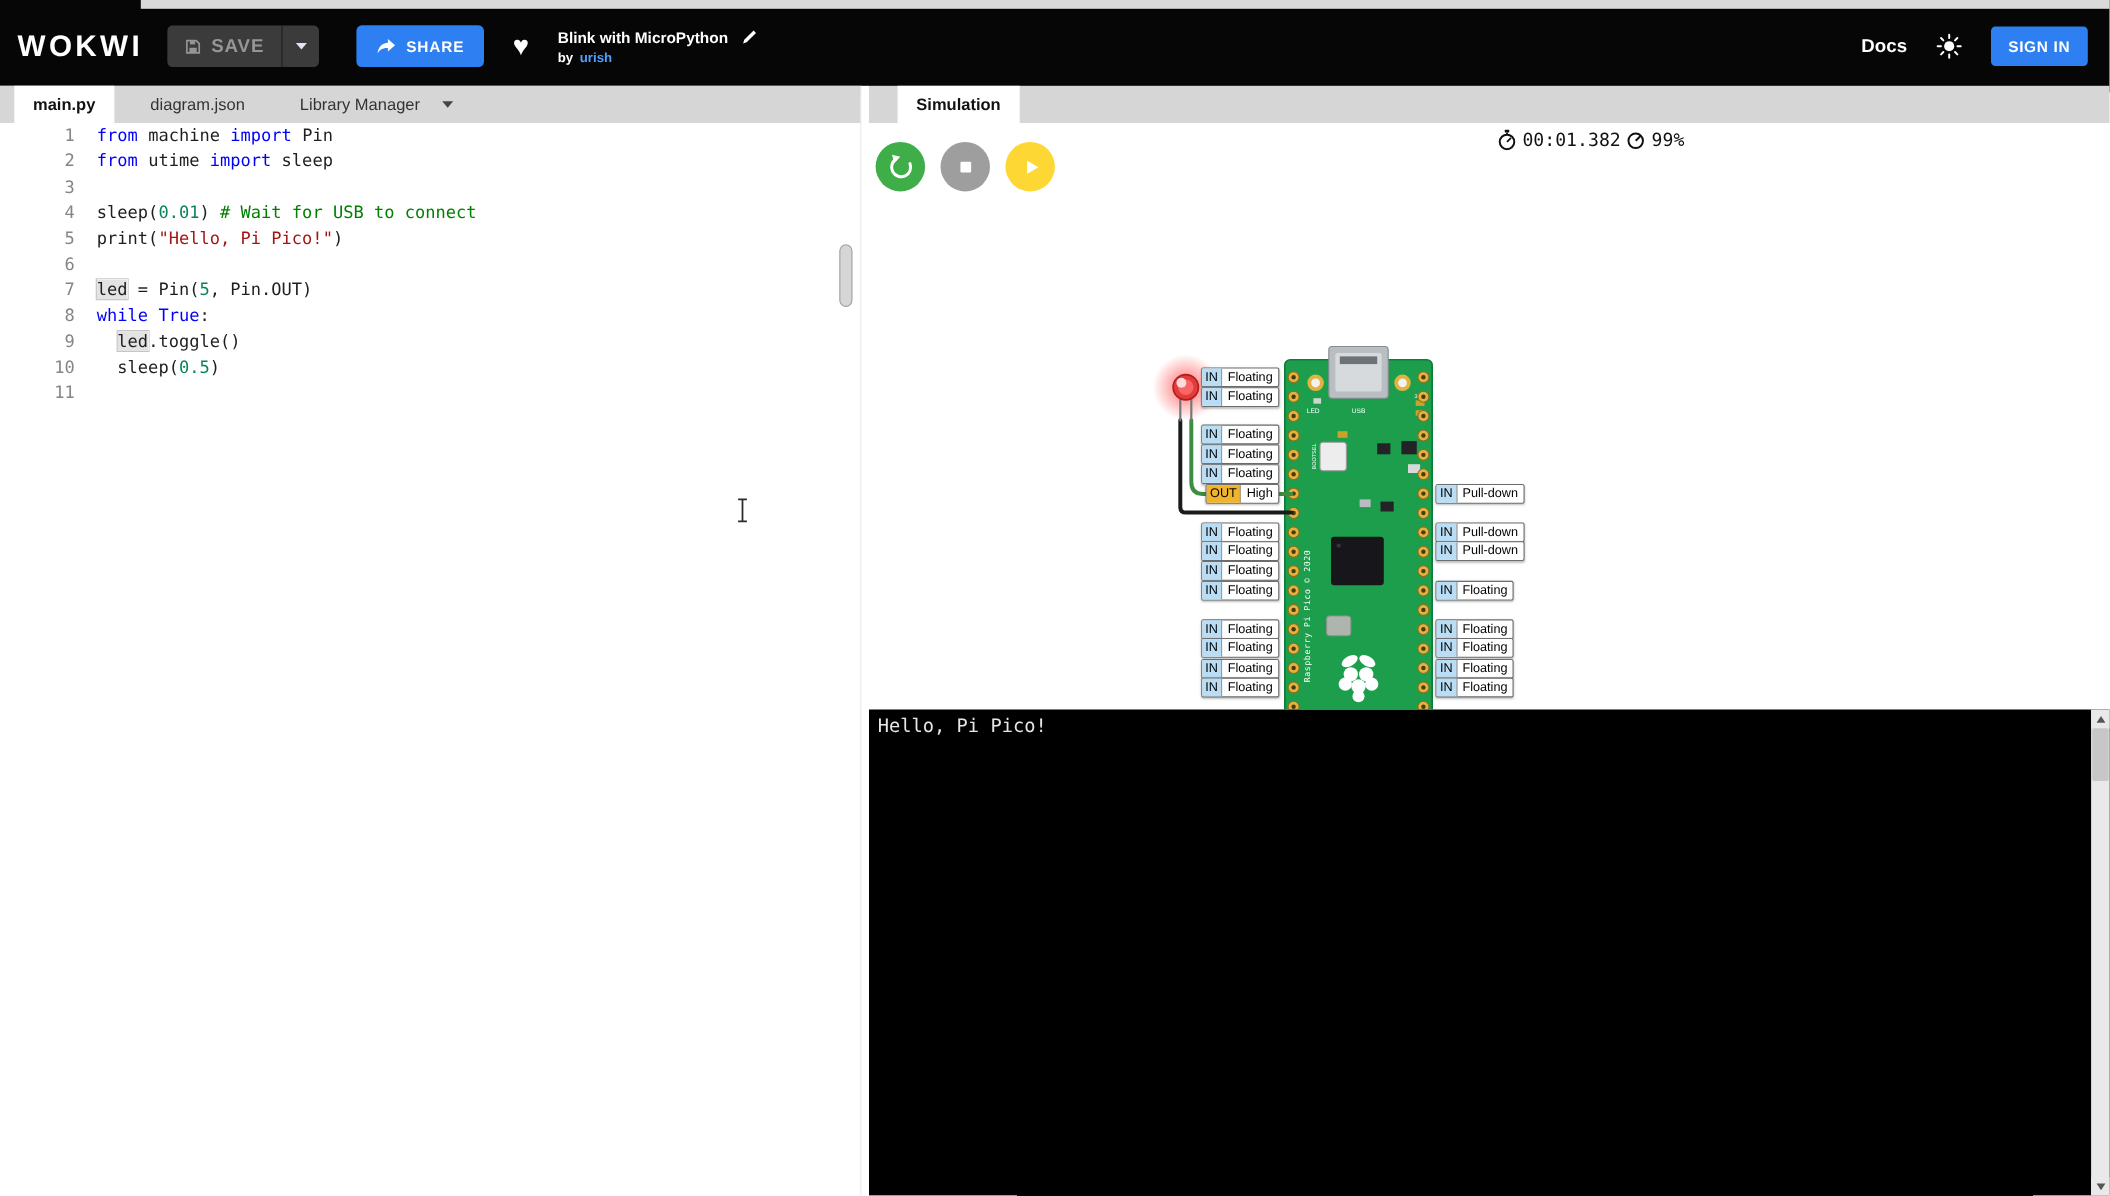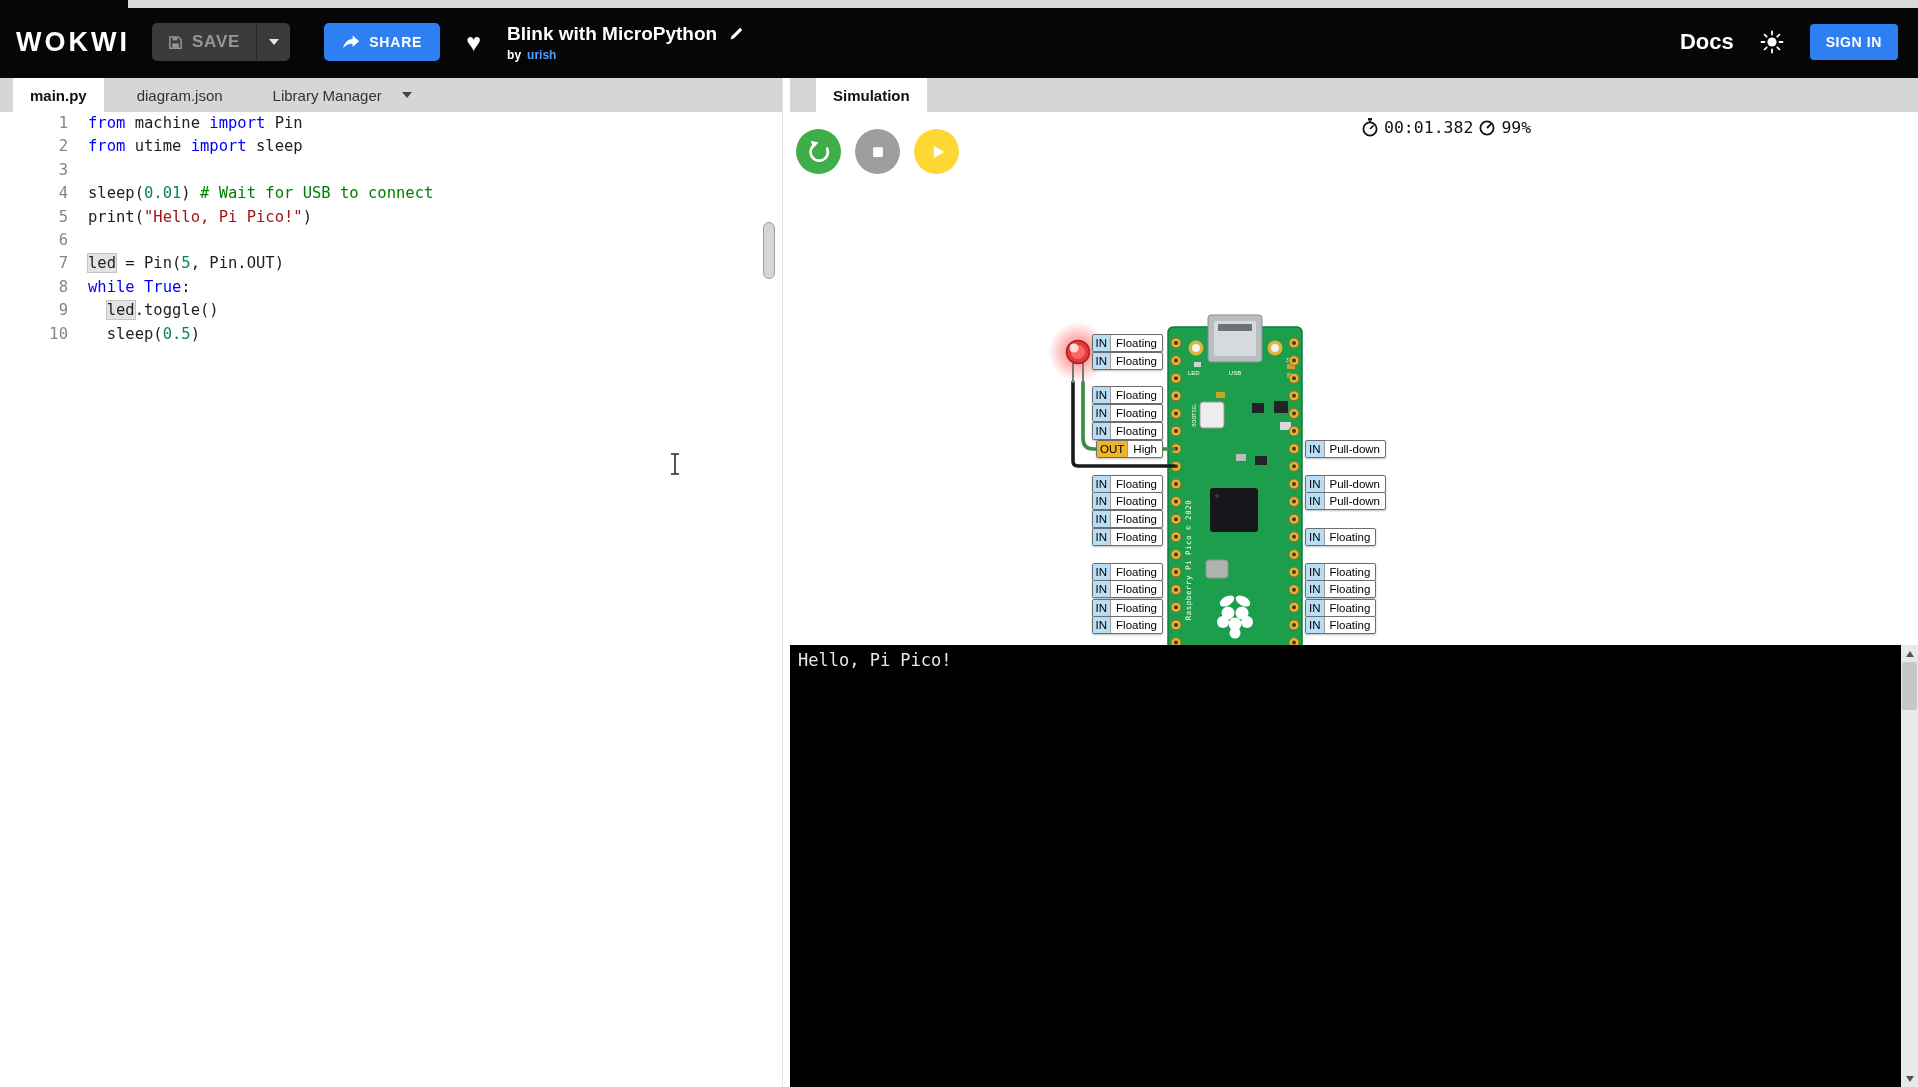--- a/index.html
+++ b/index.html
@@ -27,26 +27,26 @@
   .caret-down { width:0; height:0; border-left:5.5px solid transparent; border-right:5.5px solid transparent; border-top:6.5px solid #dfe6f1; }
   .caret-down.dark { border-top-color:#444; }
   .share-btn {
     margin-left:34px; height:38px; display:flex; align-items:center; gap:9px;
     background:#2d7ff2; border:none; border-radius:5px; color:#fff; font-weight:700;
     font-size:14px; letter-spacing:.8px; padding:0 18px; cursor:pointer; flex:none; font-family:inherit;
   }
   .heart { margin-left:26px; font-size:25px; line-height:1; color:#fff; cursor:pointer; flex:none; }
   .title-block { margin-left:26px; display:flex; flex-direction:column; gap:3px; flex:none; }
   .title-row { display:flex; align-items:center; gap:11px; }
-  .project-title { font-size:19px; font-weight:700; }
+  .project-title { font-size:14px; font-weight:700; }
   .pencil-btn { background:none; border:none; padding:0; cursor:pointer; display:flex; }
   .byline { font-size:12px; font-weight:700; }
   .author { color:#4da2ff; margin-left:6px; cursor:pointer; }
   .topbar-right { margin-left:auto; display:flex; align-items:center; gap:26px; }
-  .docs { font-size:22px; font-weight:700; color:#fff; cursor:pointer; }
+  .docs { font-size:17px; font-weight:700; color:#fff; cursor:pointer; }
   .theme-btn { background:none; border:none; padding:0; cursor:pointer; display:flex; }
   .signin {
     background:#2d7ff2; color:#fff; border:none; border-radius:4px; font-weight:700;
     font-size:14px; letter-spacing:.6px; padding:10px 16px; cursor:pointer; font-family:inherit;
   }
 
   
   .main { position:absolute; top:78px; left:0; right:0; bottom:0; display:flex; }
   .left-panel { width:782px; flex:none; display:flex; flex-direction:column; position:relative; background:#fff; }
   .splitter { width:8px; flex:none; background:#fff; border-left:1px solid #e4e4e4; cursor:col-resize; }
@@ -200,20 +200,21 @@
             <div class="code-line"><span class="gutter">1</span><span class="code-content"><span class="tok-k">from</span><span class="tok-p"> machine </span><span class="tok-k">import</span><span class="tok-p"> Pin</span></span></div>
             <div class="code-line"><span class="gutter">2</span><span class="code-content"><span class="tok-k">from</span><span class="tok-p"> utime </span><span class="tok-k">import</span><span class="tok-p"> sleep</span></span></div>
             <div class="code-line"><span class="gutter">3</span><span class="code-content"></span></div>
             <div class="code-line"><span class="gutter">4</span><span class="code-content"><span class="tok-p">sleep(</span><span class="tok-n">0.01</span><span class="tok-p">) </span><span class="tok-c"># Wait for USB to connect</span></span></div>
             <div class="code-line"><span class="gutter">5</span><span class="code-content"><span class="tok-p">print(</span><span class="tok-s">"Hello, Pi Pico!"</span><span class="tok-p">)</span></span></div>
             <div class="code-line"><span class="gutter">6</span><span class="code-content"></span></div>
             <div class="code-line"><span class="gutter">7</span><span class="code-content"><span class="tok-hl">led</span><span class="tok-p"> = Pin(</span><span class="tok-n">5</span><span class="tok-p">, Pin.OUT)</span></span></div>
             <div class="code-line"><span class="gutter">8</span><span class="code-content"><span class="tok-k">while</span><span class="tok-p"> </span><span class="tok-k">True</span><span class="tok-p">:</span></span></div>
             <div class="code-line"><span class="gutter">9</span><span class="code-content"><span class="tok-p">  </span><span class="tok-hl">led</span><span class="tok-p">.toggle()</span></span></div>
             <div class="code-line"><span class="gutter">10</span><span class="code-content"><span class="tok-p">  sleep(</span><span class="tok-n">0.5</span><span class="tok-p">)</span></span></div>
+            <div class="code-line"><span class="gutter">11</span><span class="code-content"></span></div>
           </div>
         <div class="ibeam">
           <svg width="14" height="24" viewBox="0 0 14 24">
             <g stroke="#2b2b2b" stroke-width="1.6" fill="none">
               <path d="M3 2 H11 M3 22 H11 M7 2 V22"></path>
             </g>
           </svg>
         </div>
       </div>
 

